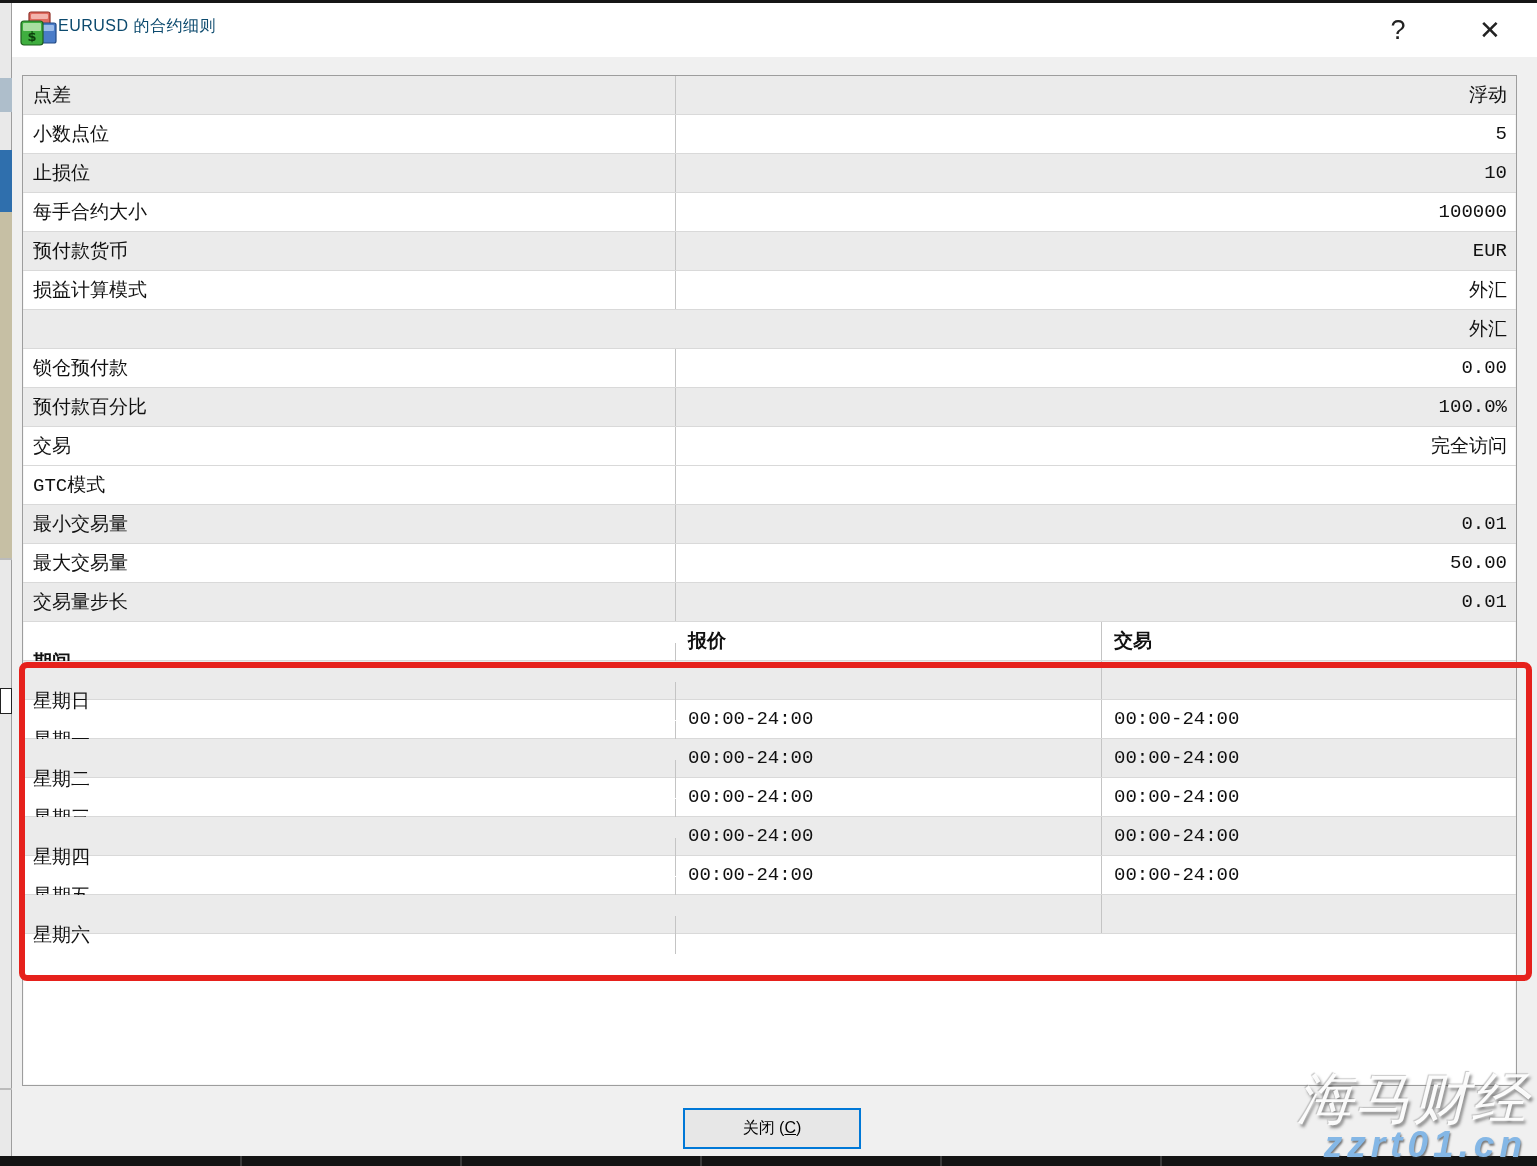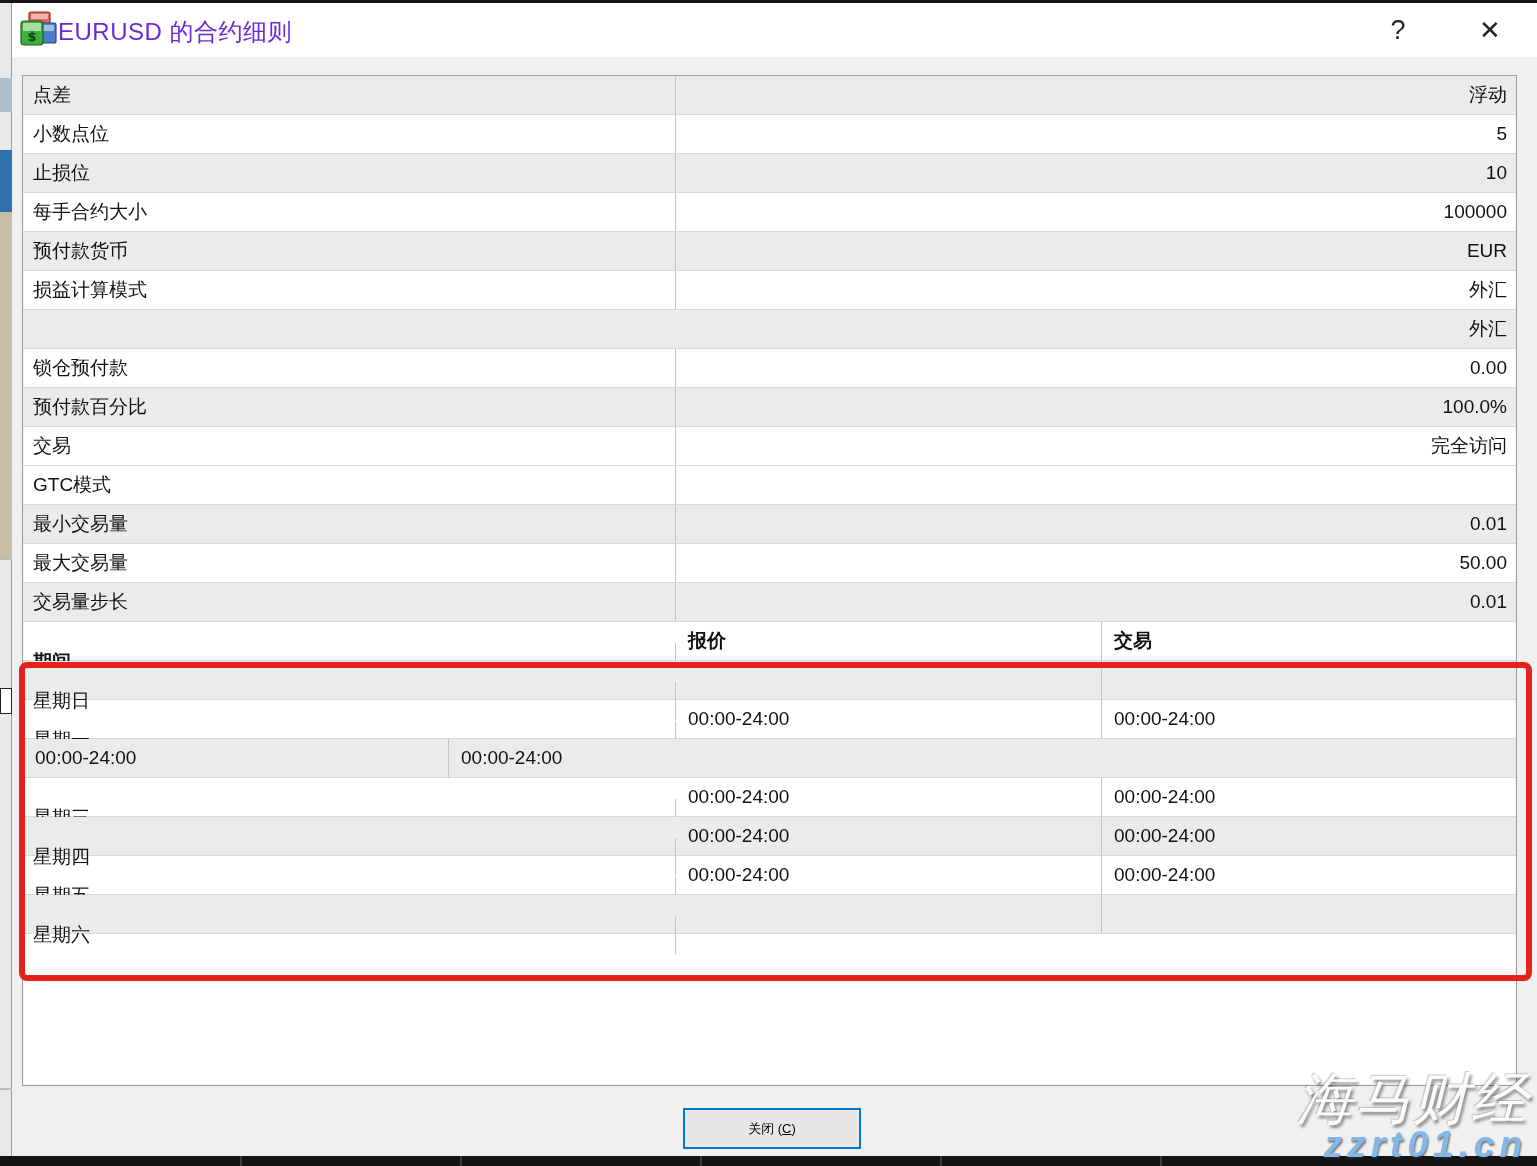--- a/index.html
+++ b/index.html
@@ -19,50 +19,50 @@
   .seg-c { top: 212px; height: 346px; background: #c6bfa4; }
   .seg-d { top: 558px; height: 2px;   background: #bbb; }
   .seg-e { top: 688px; height: 26px;  background: #fff; border: 1px solid #222; }
   .seg-f { top: 1088px; height: 2px;  background: #bbb; }
 
   
   .dialog { position: absolute; left: 12px; top: 3px; width: 1525px; height: 1163px; background: #f0f0f0; z-index: 2; }
 
   .titlebar { position: absolute; left: 0; top: 0; width: 1525px; height: 54px; background: #ffffff; }
   .title-icon { position: absolute; left: 7px; top: 8px; width: 40px; height: 38px; }
-  .title-text { position: absolute; left: 46px; top: 13px; font-size: 24px; color: #6d28d9; letter-spacing: 0.5px; }
+  .title-text { position: absolute; left: 46px; top: 13px; font-size: 16px; color: #0c4a6e; letter-spacing: 0.5px; }
   .cap-btn { position: absolute; top: 6px; width: 52px; height: 42px; border: none; background: transparent;
              font-size: 26px; color: #222; text-align: center; line-height: 42px; cursor: pointer;
              font-family: "Liberation Sans", sans-serif; }
   .help-btn  { left: 1360px; font-size: 27px; }
   .close-btn { left: 1452px; font-weight: 300; }
 
   
   .spec-container { position: absolute; left: 10px; top: 72px; width: 1495px; height: 1011px;
-                    background: #ffffff; border: 1px solid #9d9d9d; box-shadow: inset 0 0 0 1px #f6f6f6; }
+                    background: #ffffff; border: 1px solid #9d9d9d; box-shadow: inset 0 0 0 1px #f6f6f6; font-family: Liberation Mono, monospace; }
   .t-row { position: relative; width: 100%; height: 39px; border-bottom: 1px solid #d9d9d9;
            display: flex; align-items: center; font-size: 19px; color: #111; }
   .t-row.gray { background: #ebebeb; }
   .cell { height: 100%; display: flex; align-items: center; }
   .cell-label { width: 653px; padding-left: 10px; border-right: 1px solid #c4c4c4; }
   .cell-value { flex: 1; justify-content: flex-end; padding-right: 9px; }
 
   
   .s-col1 { width: 653px; padding-left: 10px; border-right: 1px solid #c4c4c4; margin-top: 42px; }
   .s-col2 { width: 426px; padding-left: 12px; border-right: 1px solid #c4c4c4; }
   .s-col3 { flex: 1; padding-left: 12px; }
   .sched-header { font-weight: bold; }
 
   
   .red-box { position: absolute; left: 7px; top: 659px; width: 1513px; height: 319px;
              border: 6px solid #e6211c; border-radius: 8px; pointer-events: none; z-index: 5; }
 
   
   .footer-btn { position: absolute; left: 671px; top: 1105px; width: 178px; height: 41px;
-                background: #e7e7e7; border: 2px solid #0078d7; font-size: 13px; color: #000;
+                background: #e7e7e7; border: 2px solid #0078d7; font-size: 16px; color: #000;
                 cursor: pointer; font-family: "Liberation Sans", "DejaVu Sans", sans-serif; }
   .footer-btn u { text-decoration: underline; }
 
   
   .wm-1 { position: absolute; right: 8px; top: 1062px; z-index: 7; font-size: 56px; font-weight: normal; font-style: italic;
           color: rgba(255,255,255,0.95); text-shadow: 2px 3px 3px rgba(60,60,60,0.55), -1px -1px 1px rgba(120,120,120,0.4);
           letter-spacing: 2px; pointer-events: none; }
   .wm-2 { position: absolute; right: 10px; top: 1124px; z-index: 8; font-size: 37px; font-weight: bold; font-style: italic;
           color: #84b7e6; text-shadow: 1px 2px 2px rgba(40,40,40,0.6); letter-spacing: 5px; pointer-events: none; }
 
@@ -168,20 +168,21 @@
           <div class="cell s-col1">星期日</div>
           <div class="cell s-col2"></div>
           <div class="cell s-col3"></div>
         </div>
         <div class="t-row">
           <div class="cell s-col1">星期一</div>
           <div class="cell s-col2">00:00-24:00</div>
           <div class="cell s-col3">00:00-24:00</div>
         </div>
         <div class="t-row gray">
+          <div class="cell s-col1">星期二</div>
           <div class="cell s-col2">00:00-24:00</div>
           <div class="cell s-col3">00:00-24:00</div>
         </div>
         <div class="t-row">
           <div class="cell s-col1">星期三</div>
           <div class="cell s-col2">00:00-24:00</div>
           <div class="cell s-col3">00:00-24:00</div>
         </div>
         <div class="t-row gray">
           <div class="cell s-col1">星期四</div>

